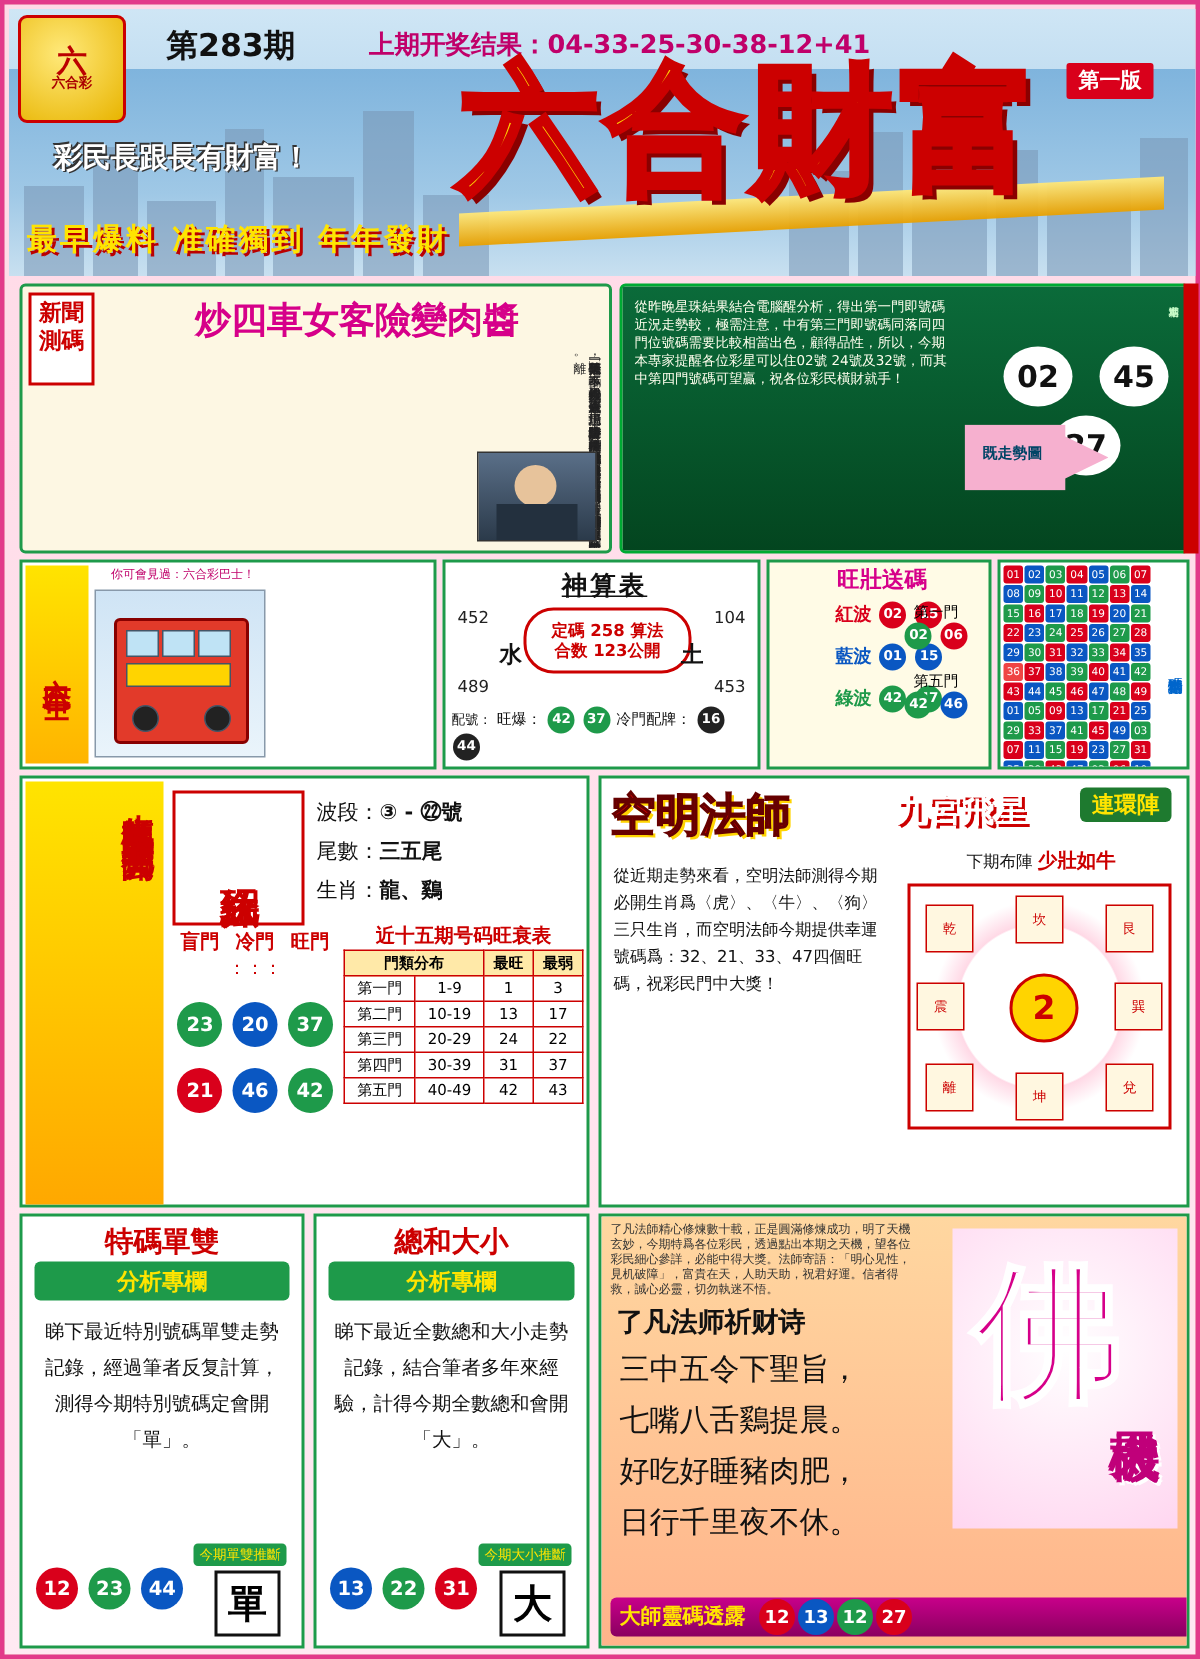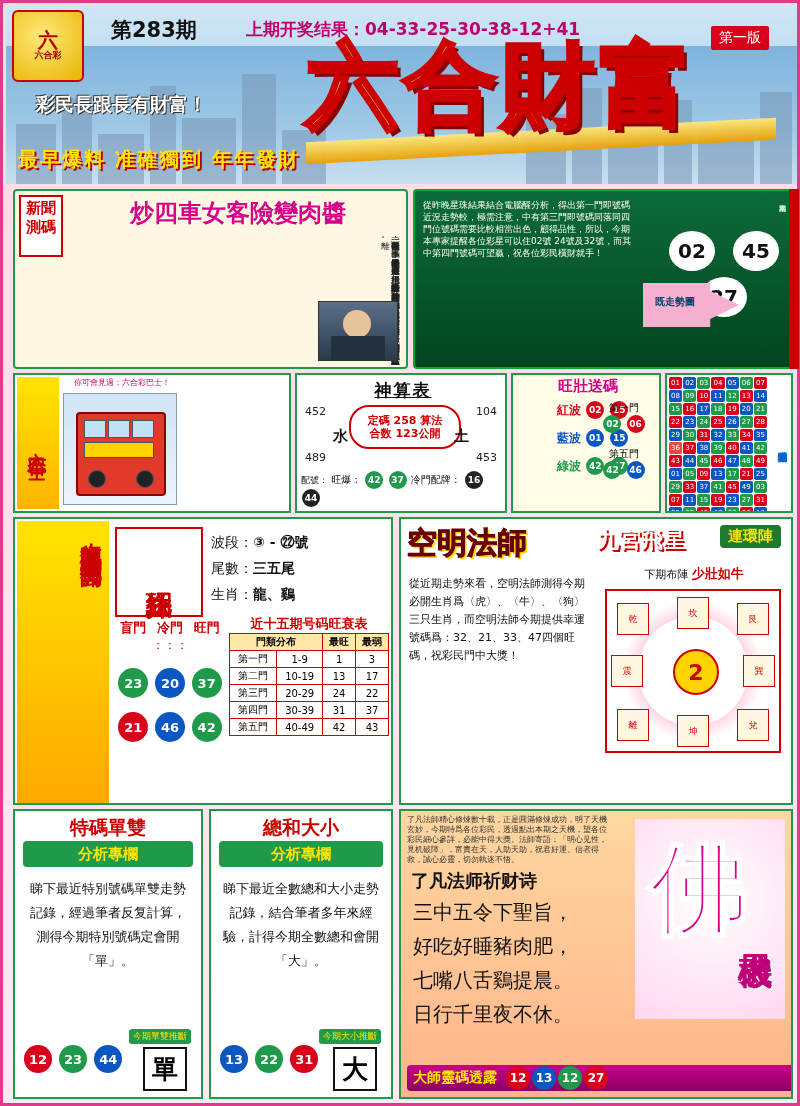--- a/index.html
+++ b/index.html
@@ -20,22 +20,22 @@
   .skyline{position:absolute;left:0;top:40px;width:791px;height:138px;
     background:linear-gradient(#7fb4dd 0%,#9fc8e6 60%,#c8e0f0 100%);}
   .bld{position:absolute;bottom:0;background:rgba(120,150,180,.55);}
   .logo{position:absolute;left:6px;top:4px;width:68px;height:68px;
     background:radial-gradient(circle at 40% 35%,#ffe97a,#e8b400);
     border:2px solid #c00;border-radius:6px;display:flex;align-items:center;
     justify-content:center;flex-direction:column;color:#a00;font-size:9px;font-weight:bold;}
   .logo .big{font-size:20px;color:#b00;line-height:18px;}
   .issue{position:absolute;left:105px;top:10px;font-size:21px;font-weight:bold;color:#111;}
   .lastres{position:absolute;left:240px;top:12px;font-size:17px;font-weight:bold;color:#c0006a;}
-  .edition{position:absolute;right:28px;top:20px;background:#d9001b;color:#fff;
-    font-size:14px;font-weight:normal;padding:3px 8px;border-radius:2px;}
+  .edition{position:absolute;right:28px;top:36px;background:#d9001b;color:#fff;
+    font-size:14px;font-weight:bold;padding:3px 8px;border-radius:2px;}
   .slogan1{position:absolute;left:14px;top:86px;font-size:19px;font-weight:bold;color:#fff;
     text-shadow:1px 1px 0 #333,-1px -1px 0 #333;margin-left:16px;}
   .slogan2{position:absolute;left:12px;top:140px;font-size:20px;font-weight:bold;color:#ffe400;
     text-shadow:2px 2px 0 #b00;letter-spacing:2px;}
   .title-lh{position:absolute;left:300px;top:34px;font-size:92px;font-weight:bold;
     color:#ffd400;-webkit-text-stroke:4px #c00;text-shadow:5px 5px 0 #8a0000;
     letter-spacing:6px;line-height:92px;}
   .ribbon{position:absolute;left:300px;top:124px;width:470px;height:22px;
     background:linear-gradient(#ffe87a,#e8a000);transform:skewY(-3deg);opacity:.95;}
   
@@ -508,22 +508,22 @@
   <div class="panel p-poem">
     <div class="poem-bg"></div>
     <div class="fo">
       <div class="fo-char">佛</div>
       <div class="fo-sub">破天機</div>
     </div>
     <div class="poem-small">了凡法師精心修煉數十載，正是圓滿修煉成功，明了天機玄妙，今期特爲各位彩民，透過點出本期之天機，望各位彩民細心參詳，必能中得大獎。法師寄語：「明心见性，見机破障」，富貴在天，人助天助，祝君好運。信者得救，誠心必靈，切勿執迷不悟。</div>
     <div class="poem-title">了凡法师祈财诗</div>
     <div class="poem-lines">
       <div>三中五令下聖旨，</div>
+      <div>七嘴八舌鷄提晨。</div>
       <div>好吃好睡豬肉肥，</div>
-      <div>七嘴八舌鷄提晨。</div>
       <div>日行千里夜不休。</div>
     </div>
     <div class="poem-foot">
       <span class="lbl">大師靈碼透露</span>
       <span class="ball-sm" style="width:24px;height:24px;font-size:12px;background:#d9001b;">12</span>
       <span class="ball-sm" style="width:24px;height:24px;font-size:12px;background:#0a57c2;">13</span>
       <span class="ball-sm" style="width:24px;height:24px;font-size:12px;background:#1e9a4a;">12</span>
       <span class="ball-sm" style="width:24px;height:24px;font-size:12px;background:#d9001b;">27</span>
     </div>
   </div>

